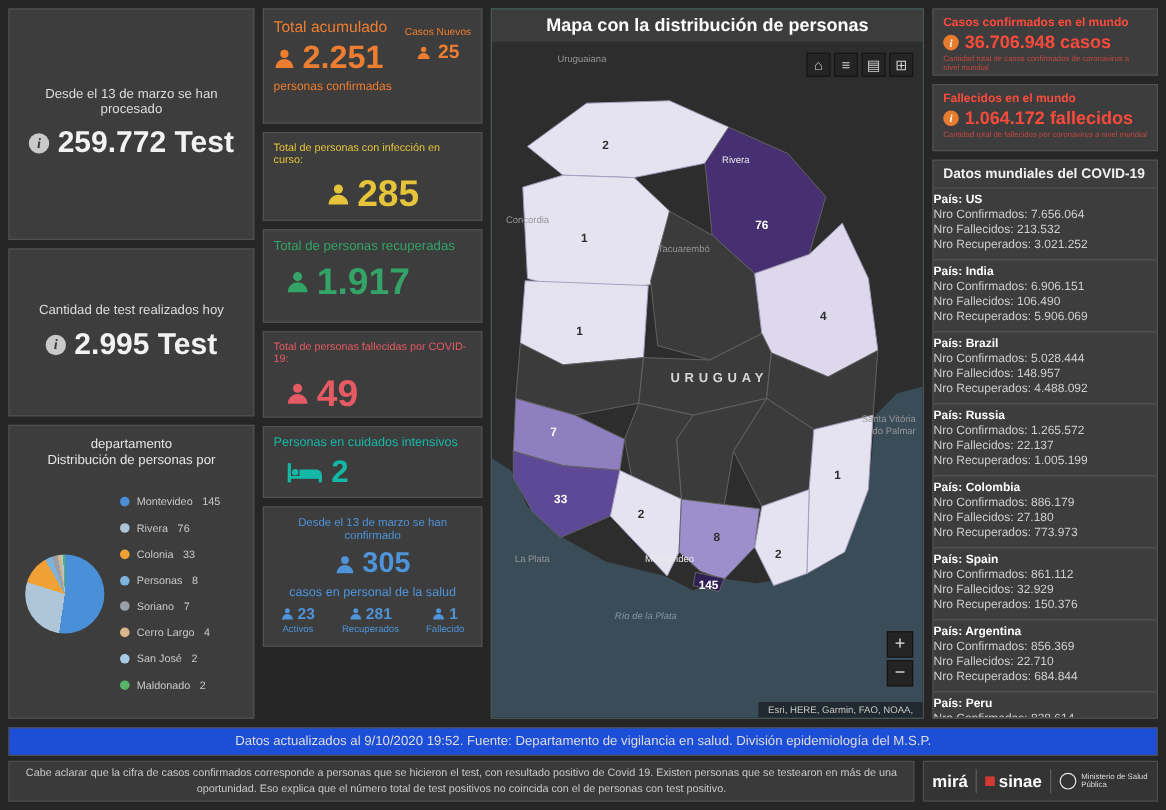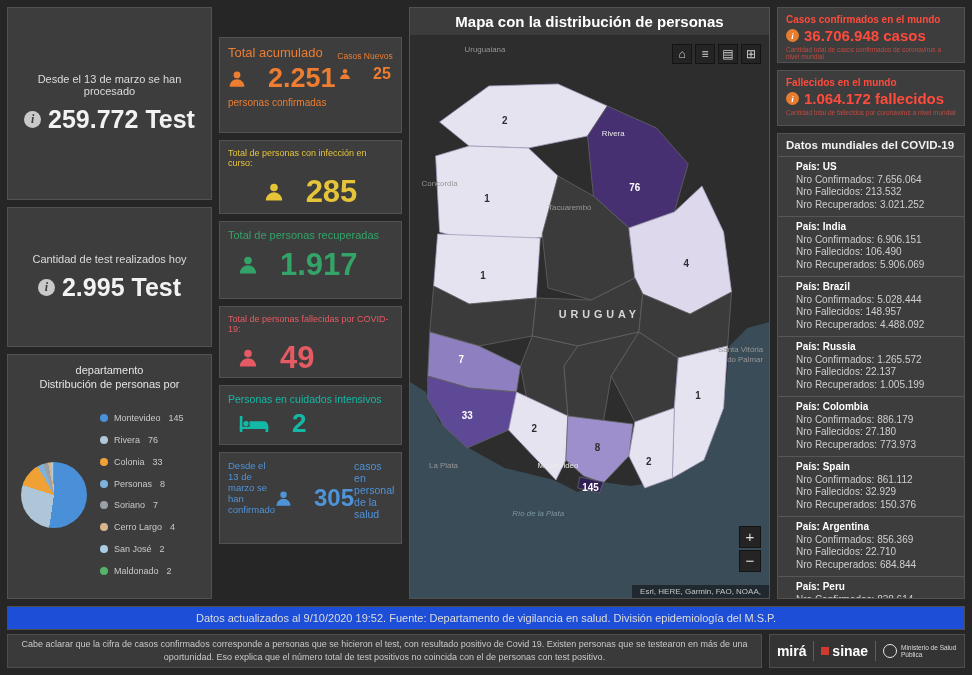--- a/index.html
+++ b/index.html
@@ -20,46 +20,46 @@
   .dist-title { text-align: center; color: #e4e4e4; font-size: 11px; line-height: 14px; margin-bottom: 8px; }
   .dist-body { display: flex; flex: 1; }
   .pie-wrap { width: 80px; display: flex; align-items: center; justify-content: center; }
   .pie { width: 66px; height: 66px; border-radius: 50%; }
   .legend { flex: 1; display: flex; flex-direction: column; justify-content: space-evenly; padding: 2px 0 2px 6px; }
   .legend-item { display: flex; align-items: center; gap: 6px; font-size: 9px; color: #c9c9c9; }
   .legend-item .dot { width: 8px; height: 8px; border-radius: 50%; background: #888; flex: 0 0 auto; }
   .lg-val { margin-left: 2px; }
 
   
-  .col-stats { width: 183px; display: flex; flex-direction: column; gap: 7px; margin-top: 30px; }
+  .col-stats { width: 183px; display: flex; flex-direction: column; gap: 7px; }
   .col-stats .card { padding: 7px 8px; }
   .p-icon { fill: currentColor; }
   .bed-icon { fill: currentColor; }
   .card-acc { height: 96px; display: flex; color: #ed7d31; }
   .acc-left { flex: 1; display: flex; flex-direction: column; gap: 3px; }
   .acc-title { font-size: 13px; }
-  .num-row { display: flex; align-items: center; gap: 22px; }
+  .num-row { display: flex; align-items: center; gap: 6px; }
   .acc-num { font-size: 27px; font-weight: bold; }
   .acc-caption { font-size: 10px; }
   .acc-right { width: 56px; display: flex; flex-direction: column; align-items: center; gap: 4px; padding-top: 6px; }
   .acc-new-label { font-size: 8.5px; }
   .acc-new-num { font-size: 16px; font-weight: bold; }
   .card-course { height: 74px; color: #e5c43a; }
   .stat-title { font-size: 9px; margin-bottom: 6px; }
   .stat-num { font-size: 31px; font-weight: bold; }
   .center-row { justify-content: center; }
   .card-recov { height: 78px; color: #34a368; }
   .card-recov .stat-title { font-size: 11px; }
   .indent-row { padding-left: 10px; }
   .card-death { height: 72px; color: #e65a63; }
   .card-icu { height: 60px; color: #14b8a6; }
   .card-icu .stat-title, .card-int .stat-title { font-size: 10.5px; margin-bottom: 3px; }
   .card-int { height: 54px; color: #dd64ae; }
   .icu-num { font-size: 26px; font-weight: bold; }
-  .card-staff { height: 92px; color: #4f93d9; display: flex; justify-content: space-between; }
+  .card-staff { height: 117px; color: #4f93d9; text-align: center; display: flex; flex-direction: column; justify-content: space-between; }
   .staff-title { font-size: 9.5px; }
   .staff-num { font-size: 24px; font-weight: bold; }
   .staff-caption { font-size: 10.5px; }
   .staff-breakdown { display: flex; justify-content: space-between; padding: 0 6px 2px 6px; }
   .bd-item { display: flex; flex-direction: column; align-items: center; gap: 1px; }
   .bd-num-row { display: flex; align-items: center; gap: 3px; font-size: 13px; font-weight: bold; }
   .bd-label { font-size: 8px; }
 
   
   .col-map { flex: 1; display: flex; flex-direction: column; background: #0f766e; border: 1px solid #525252; }
@@ -85,21 +85,21 @@
   
   .col-right { width: 188px; display: flex; flex-direction: column; gap: 7px; }
   .world-card { height: 56px; padding: 6px 8px; }
   .world-title { color: #ff4b3c; font-size: 10px; font-weight: bold; margin-bottom: 2px; }
   .world-num-row { display: flex; align-items: center; gap: 5px; color: #ff4b3c; font-size: 15px; font-weight: bold; }
   .info-i.orange { width: 13px; height: 13px; background: #e87c2e; color: #fff; font-size: 9px; }
   .world-caption { color: #c2493f; font-size: 6.5px; margin-top: 2px; }
   .card-countries { flex: 1; display: flex; flex-direction: column; }
   .countries-header { padding: 5px 8px; color: #f0f0f0; font-size: 11.5px; font-weight: bold; }
   .countries-list { flex: 1; overflow: hidden; }
-  .country-row { border-top: 1px solid #565656; padding: 4px 8px 5px 18px; font-size: 10px; line-height: 12.5px; color: #cfcfcf; }
+  .country-row { border-top: 1px solid #565656; padding: 4px 8px 5px 0; font-size: 10px; line-height: 12.5px; color: #cfcfcf; }
   .c-line-country { color: #ffffff; font-weight: bold; }
 
   
   .footer { height: 62px; display: flex; flex-direction: column; gap: 4px; }
   .footer-bar1 { height: 24px; line-height: 22px; background: #1d4ed8; border: 1px solid #4e4e4e; color: #dcdcdc; font-size: 11px; text-align: center; }
   .footer-row2 { height: 34px; display: flex; gap: 7px; }
   .disclaimer { flex: 1; background: #3a3a3a; border: 1px solid #4e4e4e; color: #c9c9c9; font-size: 9px; line-height: 13px; padding: 3px 12px; text-align: center; }
   .logos { width: 196px; background: #343434; border: 1px solid #4e4e4e; display: flex; align-items: center; justify-content: space-evenly; }
   .logo-divider { width: 1px; height: 20px; background: #5e5e5e; }
   .logo-mira { color: #ffffff; font-size: 14px; font-weight: bold; }

